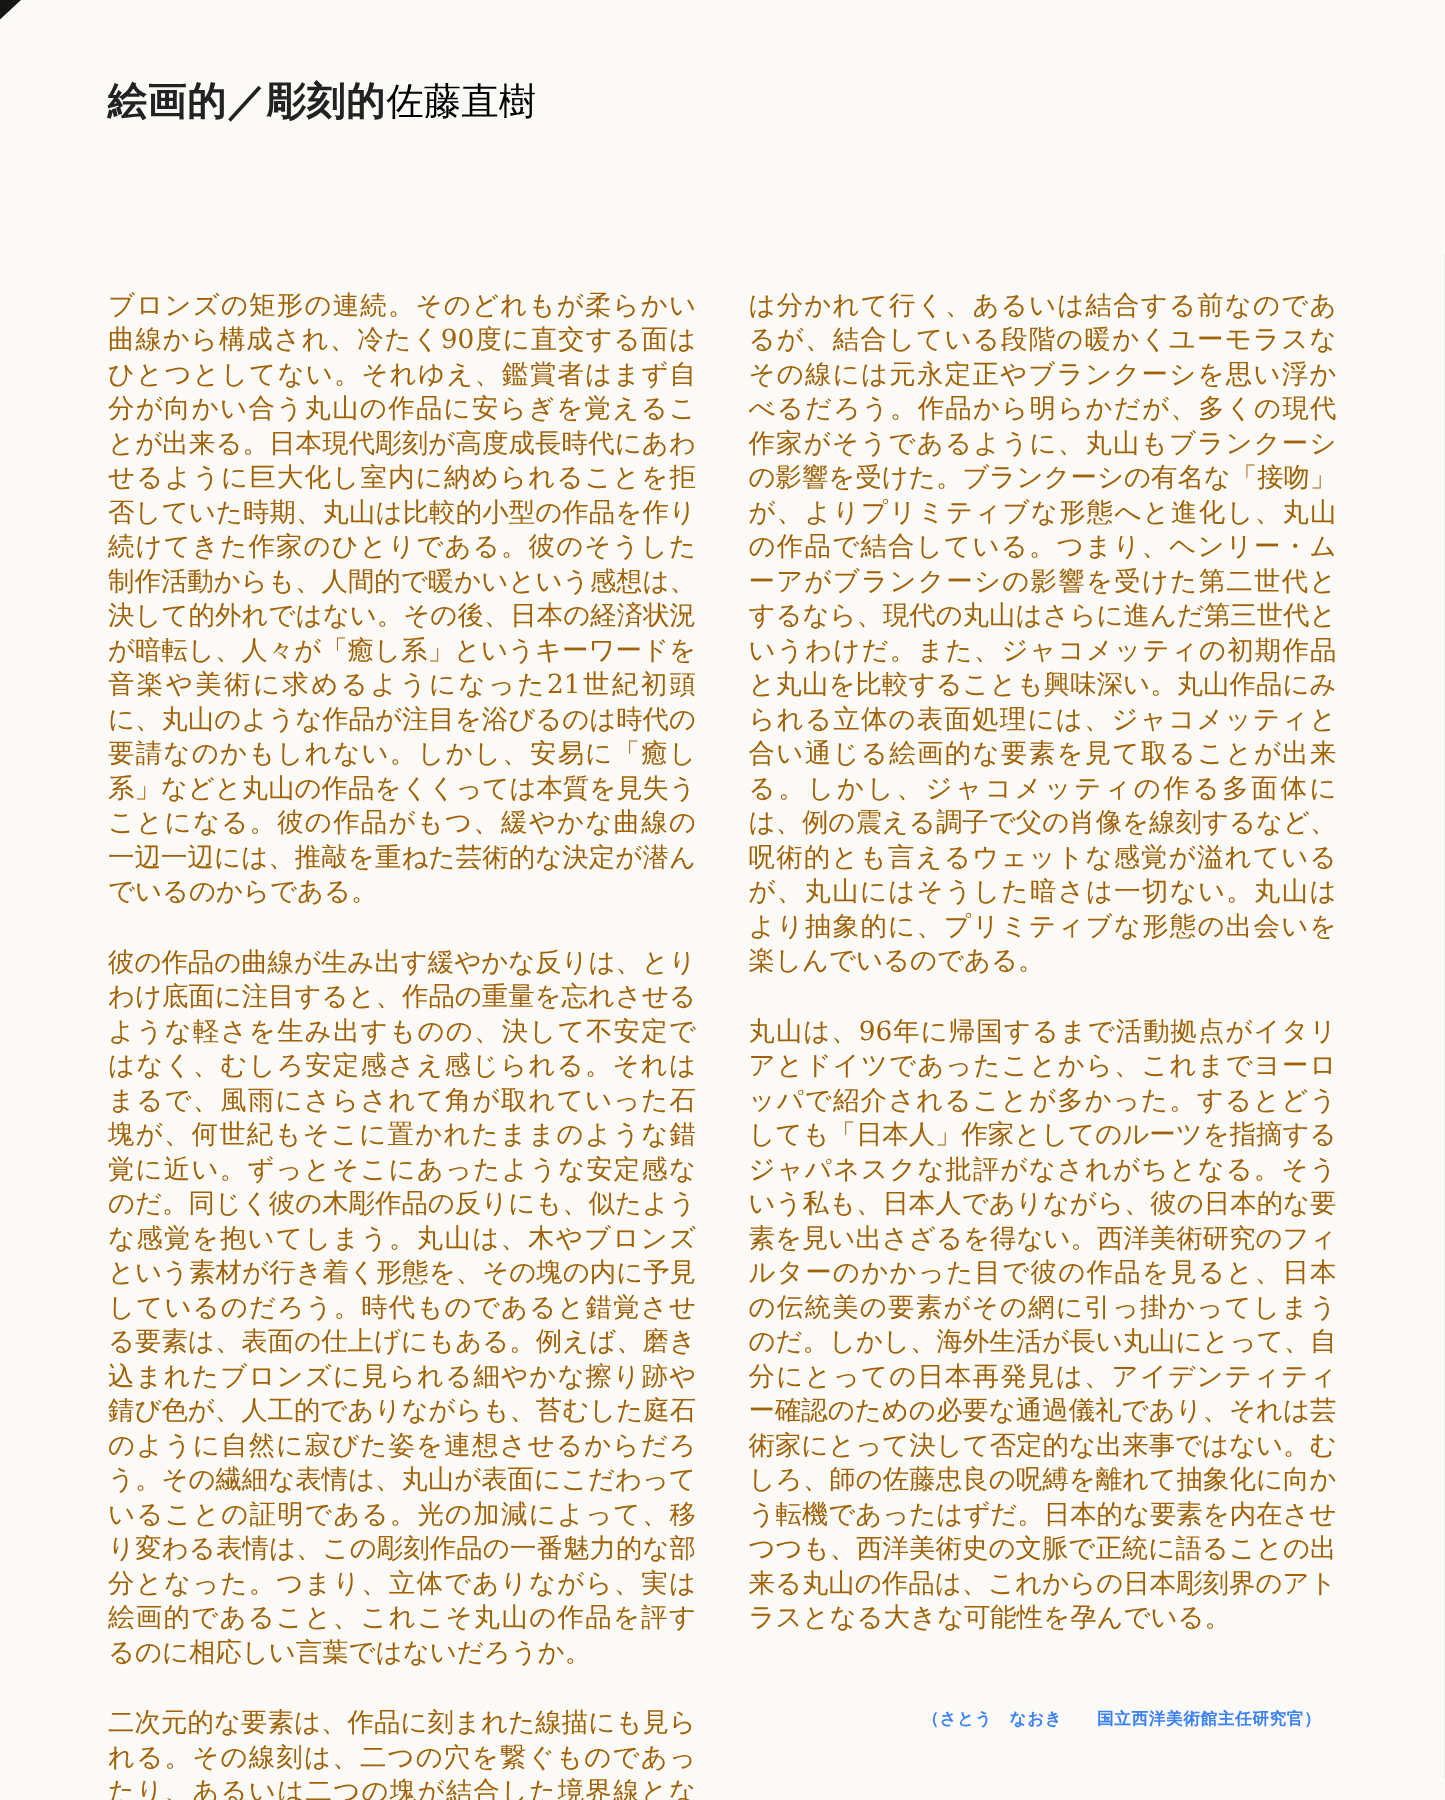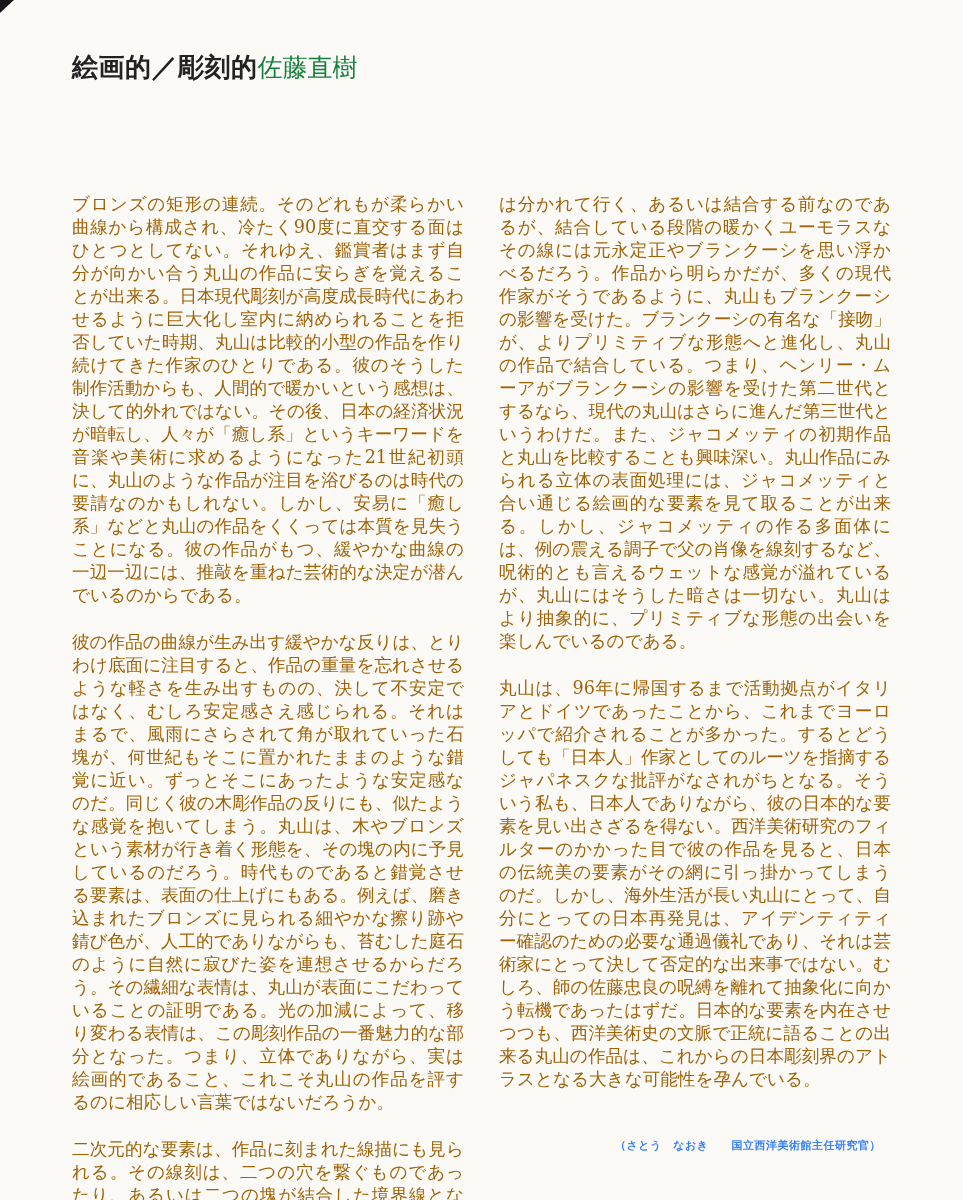--- a/index.html
+++ b/index.html
@@ -40,21 +40,21 @@
   .doc-title {
     margin: 0;
     font-size: 26px;
     font-weight: 600;
     letter-spacing: 0.5px;
     color: #222;
   }
   .doc-author {
     font-size: 25px;
     font-weight: 500;
-    color: #15803d;
+    color: #000000;
   }
   .columns {
     position: absolute;
     top: 193px;
     left: 72px;
     width: 819px;
     display: grid;
     grid-template-columns: 1fr 1fr;
     column-gap: 35px;
   }

